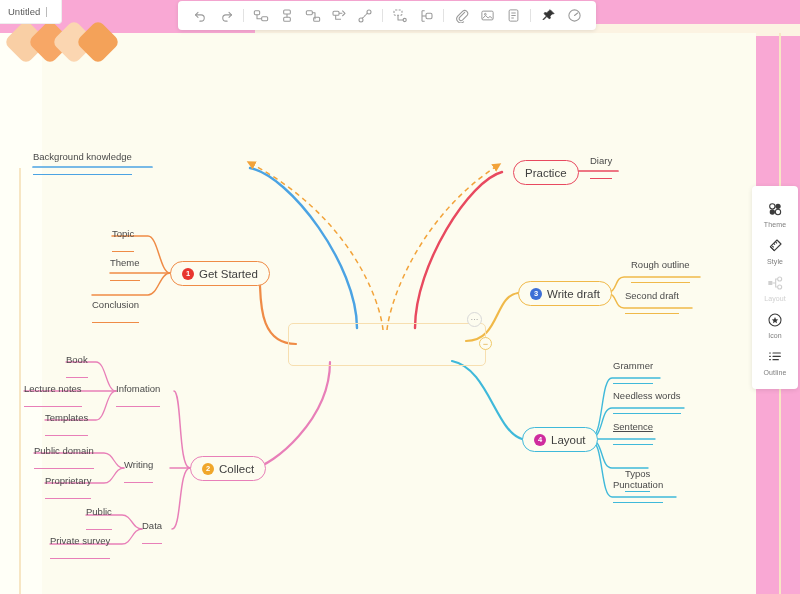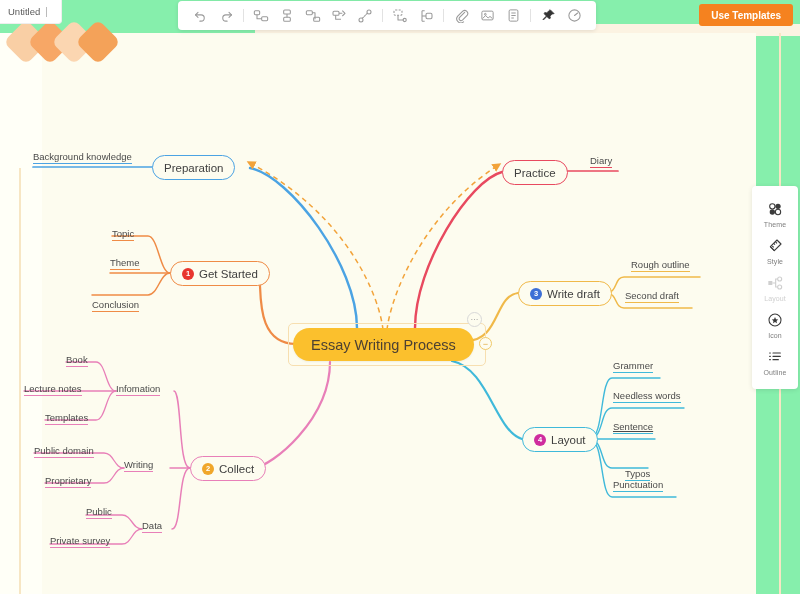--- a/index.html
+++ b/index.html
@@ -7,21 +7,21 @@
   html, body {
     margin: 0; padding: 0;
     width: 800px; height: 594px;
     overflow: hidden;
     font-family: "Liberation Sans", sans-serif;
     background: #ffffff;
   }
   #app {
     position: relative;
     width: 800px; height: 594px;
-    background: #86efac;
+    background: #f9a8d4;
     overflow: hidden;
   }
 
   
   #canvas {
     position: absolute;
     left: 42px; top: 33px;
     width: 714px; height: 561px;
     background: #fdfcef;
   }
@@ -216,21 +216,21 @@
     flex: 0 0 auto;
   }
 
   
   .leaf {
     position: absolute;
     z-index: 20;
     font-size: 9.5px;
     color: #4a4a4a;
     white-space: nowrap;
-    padding-bottom: 1px;
+    padding-bottom: 12px;
     cursor: pointer;
   }
 
   
   #root-more {
     position: absolute;
     left: 467px; top: 312px;
     width: 15px; height: 15px;
     border-radius: 50%;
     background: #fdfcef;
@@ -367,21 +367,20 @@
       </svg>
     </div>
     <div class="tb-btn" title="History">
       <svg width="15" height="15" viewBox="0 0 24 24" fill="none" stroke="currentColor" stroke-width="1.7" stroke-linecap="round">
         <circle cx="12" cy="12" r="9"></circle>
         <path d="M12 12 L17 8"></path>
       </svg>
     </div>
   </div>
 
-  <button id="use-templates">Use Templates</button>
 
   <div id="sidebar">
     <div class="sb-item">
       <span class="sb-ico">
         <svg width="16" height="16" viewBox="0 0 24 24">
           <circle cx="8" cy="8" r="4" fill="none" stroke="currentColor" stroke-width="1.6"></circle>
           <circle cx="16.5" cy="8" r="4" fill="currentColor"></circle>
           <circle cx="8" cy="16.5" r="4" fill="currentColor"></circle>
           <circle cx="16.5" cy="16.5" r="4" fill="none" stroke="currentColor" stroke-width="1.6"></circle>
         </svg>
@@ -475,29 +474,23 @@
     <path d="M590,439 C604,438 600,408 612,408 L684,408" fill="none" stroke="#3fb9da" stroke-width="1.4" stroke-linecap="round"></path>
     <path d="M590,439 L655,439" fill="none" stroke="#3fb9da" stroke-width="1.4" stroke-linecap="round"></path>
     <path d="M590,439 C604,440 600,468 612,468 L648,468" fill="none" stroke="#3fb9da" stroke-width="1.4" stroke-linecap="round"></path>
     <path d="M590,439 C604,440 600,497 612,497 L676,497" fill="none" stroke="#3fb9da" stroke-width="1.4" stroke-linecap="round"></path>
 
     <path d="M383,330 C380,300 350,215 248,162" fill="none" stroke="#f2a33a" stroke-width="1.5" stroke-dasharray="5 4" marker-end="url(#arrowOrange)"></path>
     <path d="M387,330 C390,300 420,215 500,164" fill="none" stroke="#f2a33a" stroke-width="1.5" stroke-dasharray="5 4" marker-end="url(#arrowOrange)"></path>
   </svg>
 
   <div id="node-root-frame"></div>
-  <div class="node" id="node-root">
-    <span>Essay Writing Process</span>
-  </div>
   <div id="root-more">···</div>
   <div id="root-collapse">−</div>
 
-  <div class="node pill" style="left:152px; top:155px; border-color:#4ba3e3;">
-    <span>Preparation</span>
-  </div>
   <div class="leaf" style="left:33px; top:151px; border-bottom:1.7px solid #4ba3e3;">
     <span>Background knowledge</span>
   </div>
 
   <div class="node pill" style="left:170px; top:261px; border-color:#ef8b46;">
     <span class="badge" style="background:#e8352e;">1</span>
     <span>Get Started</span>
   </div>
   <div class="leaf" style="left:112px; top:228px; border-bottom:1.5px solid #ef8b46;">
     <span>Topic</span>
@@ -537,21 +530,21 @@
   <div class="leaf" style="left:142px; top:520px; border-bottom:1.5px solid #e87fb8;">
     <span>Data</span>
   </div>
   <div class="leaf" style="left:86px; top:506px; border-bottom:1.3px solid #e87fb8;">
     <span>Public</span>
   </div>
   <div class="leaf" style="left:50px; top:535px; border-bottom:1.3px solid #e87fb8;">
     <span>Private survey</span>
   </div>
 
-  <div class="node pill" style="left:502px; top:160px; border-color:#e8495f;">
+  <div class="node pill" style="left:513px; top:160px; border-color:#e8495f;">
     <span>Practice</span>
   </div>
   <div class="leaf" style="left:590px; top:155px; border-bottom:1.7px solid #e8495f;">
     <span>Diary</span>
   </div>
 
   <div class="node pill" style="left:518px; top:281px; border-color:#f0b949;">
     <span class="badge" style="background:#3d6fd6;">3</span>
     <span>Write draft</span>
   </div>

